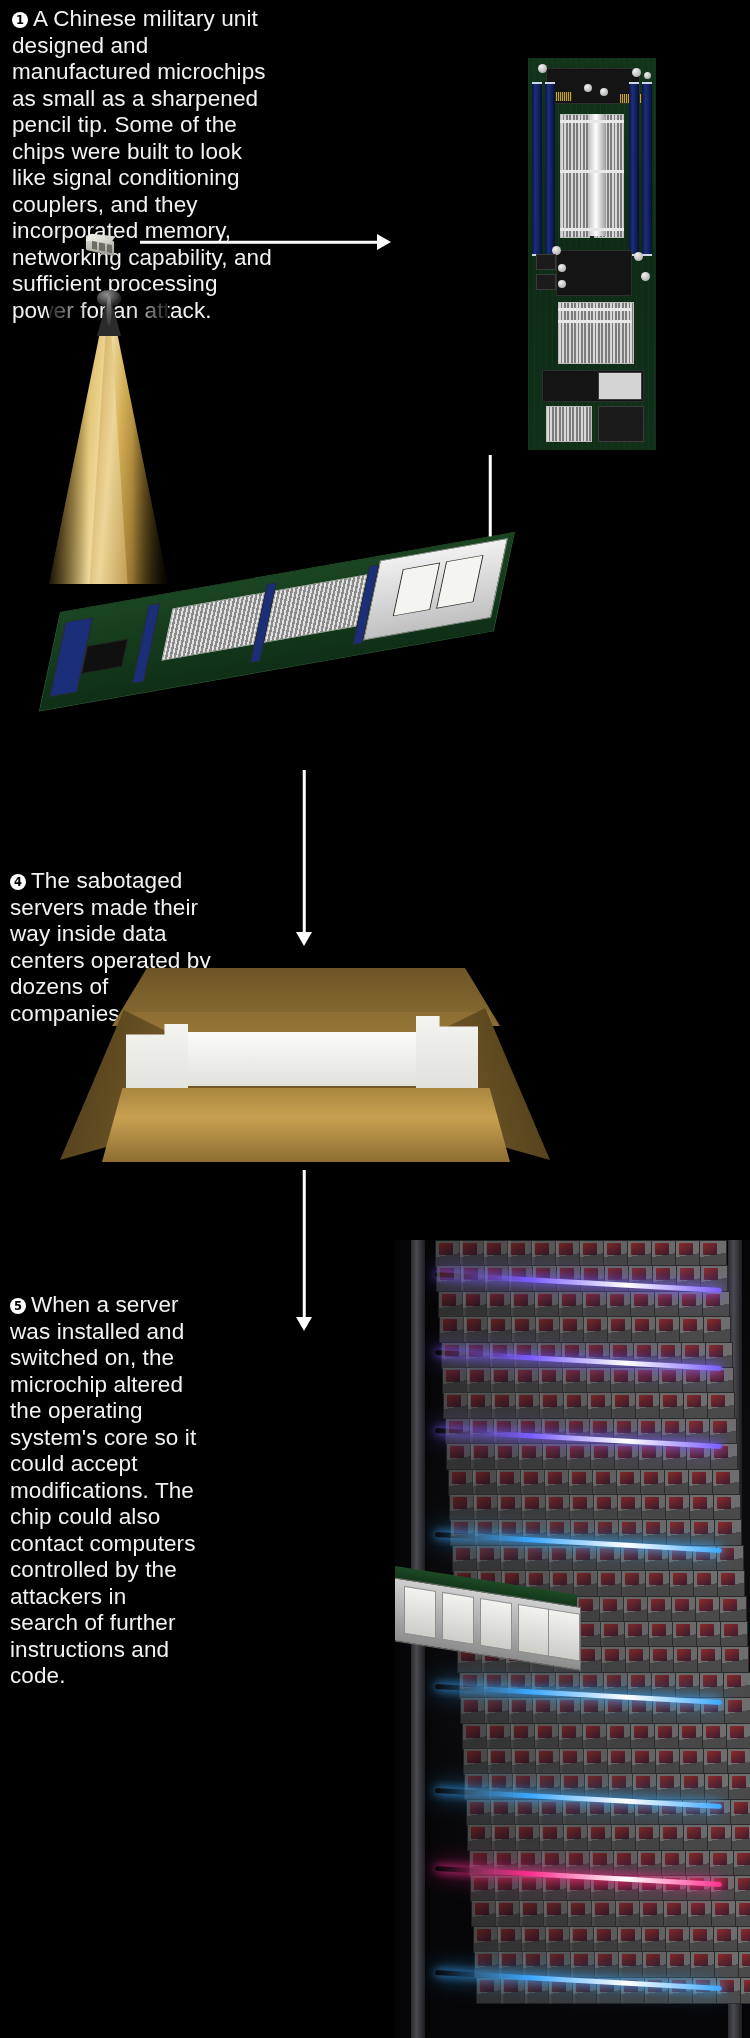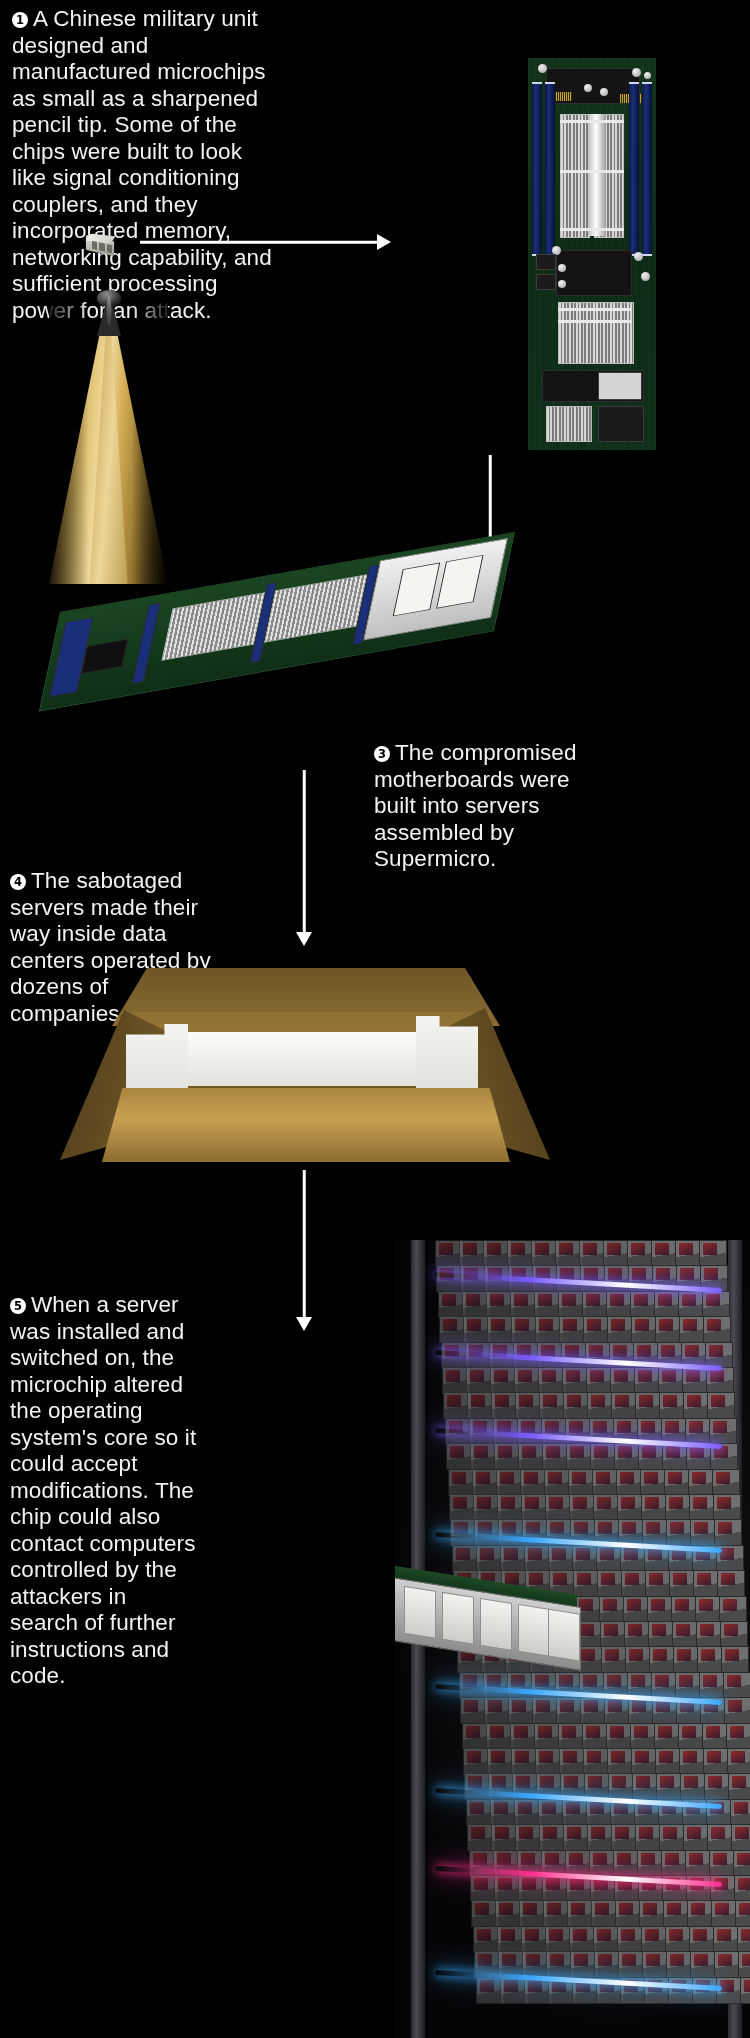--- a/index.html
+++ b/index.html
@@ -284,23 +284,20 @@
       <div class="iso-dark" style="left:212px;top:14px;width:8px;height:118px;background:#1b2e7a;"></div>
       <div class="iso-dark" style="left:316px;top:14px;width:8px;height:118px;background:#1b2e7a;"></div>
     </div>
   </div>
 
   <div class="arrow arrow-v" id="arrow3">
     <div class="shaft"></div>
     <div class="head"></div>
   </div>
 
-  <div class="step" id="step3">
-    <span class="num">3</span><span>The compromised motherboards were built into servers assembled by Supermicro.</span>
-  </div>
 
   <div class="step" id="step4">
     <span class="num">4</span><span>The sabotaged servers made their way inside data centers operated by dozens of companies.</span>
   </div>
 
   <div id="box">
     <div class="bx flap-back"></div>
     <div class="bx box-inner"></div>
     <div class="bx flap-left"></div>
     <div class="bx flap-right"></div>

